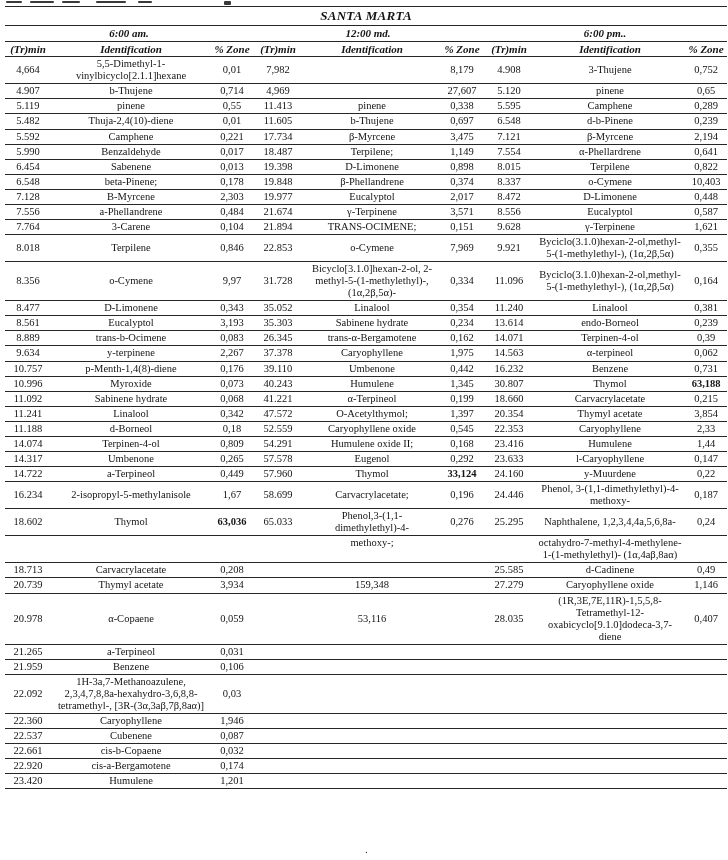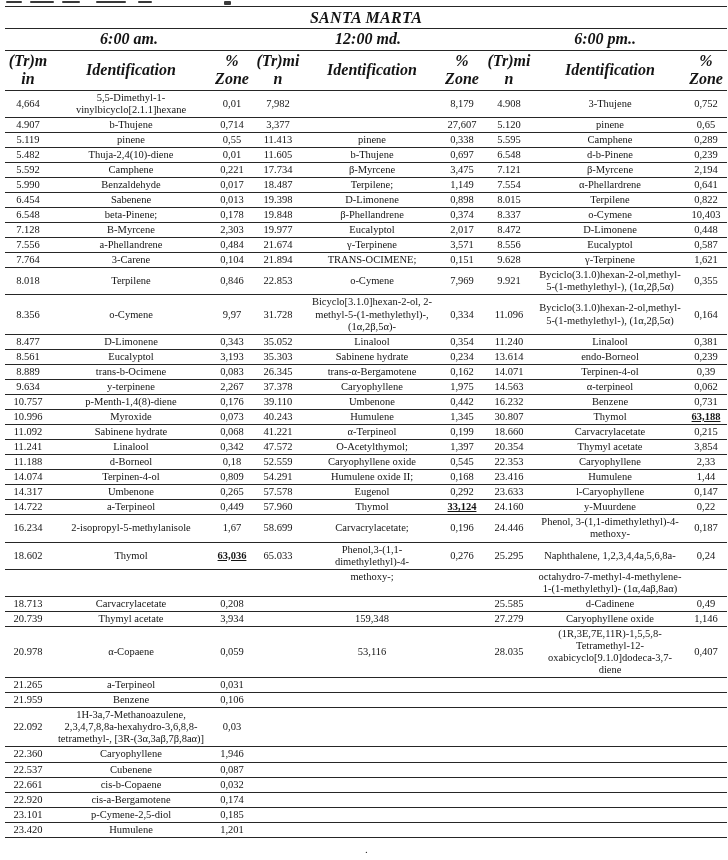--- a/index.html
+++ b/index.html
@@ -16,23 +16,23 @@
     border-collapse:collapse;table-layout:fixed;
     width:722px;margin:6px 0 0 5px;
   }
   th,td{
     text-align:center;vertical-align:middle;
     padding:1px 2px;
     font-size:10.5px;line-height:1.15;
     border-top:1.2px solid #262626;border-bottom:1.2px solid #262626;
     overflow-wrap:break-word;word-wrap:break-word;
   }
-  thead th{font-style:italic;font-weight:bold;font-size:16px;}
-  th.title-cell{font-size:16px;letter-spacing:.3px;padding:1.5px 0;text-align:center;}
-  td.b{font-weight:bold;text-decoration:underline;}
+  thead th{font-style:italic;font-weight:bold;font-size:11px;}
+  th.title-cell{font-size:13px;letter-spacing:.3px;padding:1.5px 0;text-align:center;}
+  td.b{font-weight:bold;}
   tr.vtop td{vertical-align:top;}
   .stray-dot{position:absolute;left:365px;top:843px;font-size:11px;color:#222;}
 </style>
 </head>
 <body>
 
 <div class="top-strip">
   <span class="frag" style="left:6px;width:16px;"></span>
   <span class="frag" style="left:30px;width:24px;"></span>
   <span class="frag" style="left:62px;width:18px;"></span>
@@ -83,21 +83,21 @@
         <td></td>
         <td>8,179</td>
         <td>4.908</td>
         <td>3-Thujene</td>
         <td>0,752</td>
       </tr>
       <tr>
         <td>4.907</td>
         <td>b-Thujene</td>
         <td>0,714</td>
-        <td>3,377</td>
+        <td>4,969</td>
         <td></td>
         <td>27,607</td>
         <td>5.120</td>
         <td>pinene</td>
         <td>0,65</td>
       </tr>
       <tr>
         <td>5.119</td>
         <td>pinene</td>
         <td>0,55</td>
@@ -487,31 +487,20 @@
         <td>cis-a-Bergamotene</td>
         <td>0,174</td>
         <td></td>
         <td></td>
         <td></td>
         <td></td>
         <td></td>
         <td></td>
       </tr>
       <tr>
-        <td>23.101</td>
-        <td>p-Cymene-2,5-diol</td>
-        <td>0,185</td>
-        <td></td>
-        <td></td>
-        <td></td>
-        <td></td>
-        <td></td>
-        <td></td>
-      </tr>
-      <tr>
         <td>23.420</td>
         <td>Humulene</td>
         <td>1,201</td>
         <td></td>
         <td></td>
         <td></td>
         <td></td>
         <td></td>
         <td></td>
       </tr>

